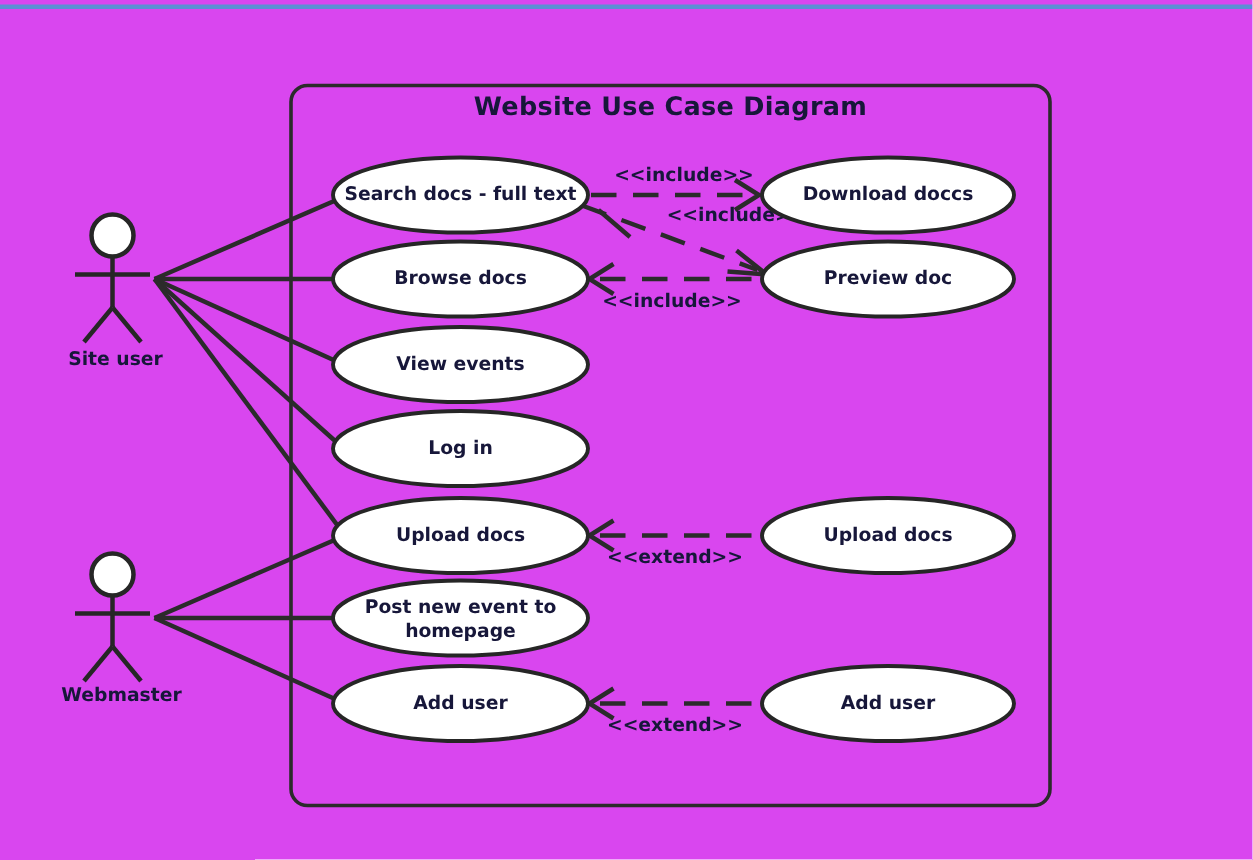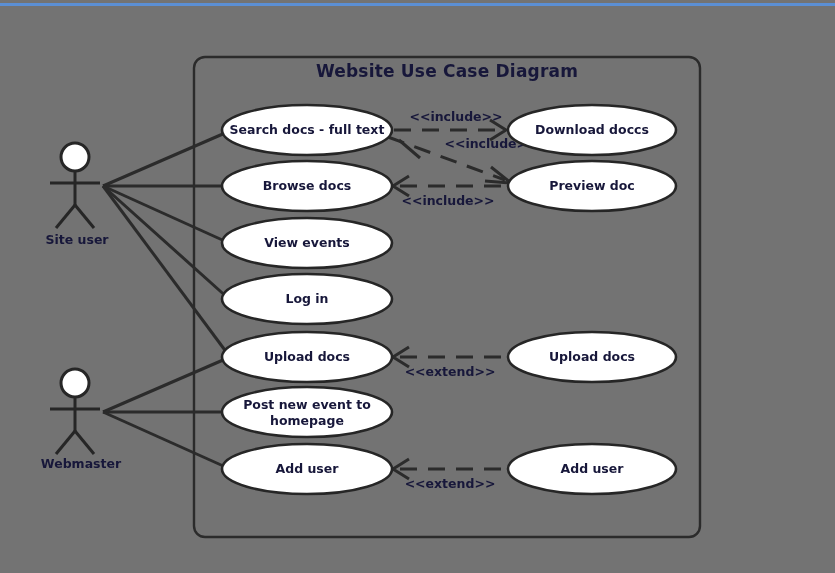--- a/index.html
+++ b/index.html
@@ -96,21 +96,21 @@
   }
   .actor-head {
     fill: #ffffff;
     stroke: #262626;
     stroke-width: 3.0;
   }
 </style>
 </head>
 <body>
 
-<div id="canvas" style="background: #737373;">
+<div id="canvas" style="background: #d946ef;">
 
   <div id="topRule" style="background: rgb(91, 143, 212);"></div>
 
   <svg class="diagram" viewBox="0 0 835 573" xmlns="http://www.w3.org/2000/svg">
 
     
     <rect class="boundary" x="194" y="57" width="506" height="480" rx="11" ry="11"></rect>
 
     
     <text class="sys-title" x="447" y="72">Website Use Case Diagram</text>

